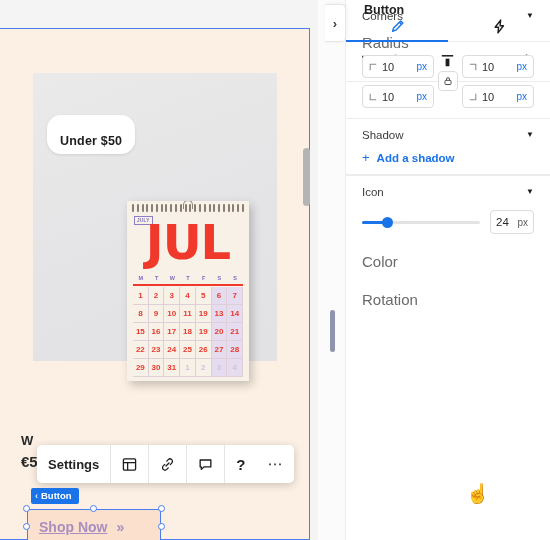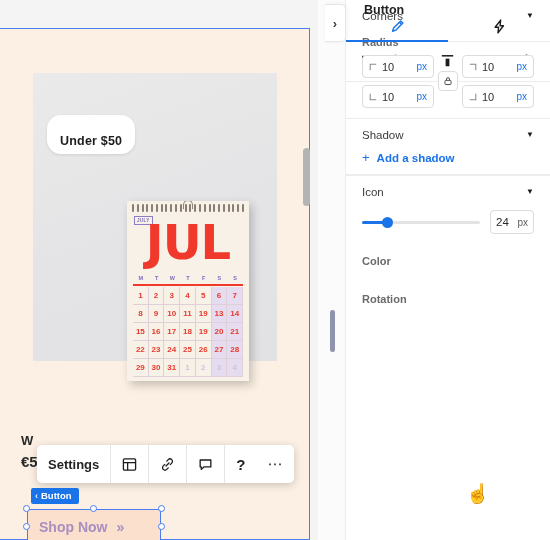--- a/index.html
+++ b/index.html
@@ -126,21 +126,21 @@
   
   #shop-wrap {
     position: absolute; left: 28px; top: 480px; width: 134px; height: 36px;
   }
   #shop-btn {
     position: absolute; inset: 0;
     background: #fae0cd; border: 1.6px solid #4a7ef0;
     display: flex; align-items: center; gap: 9px;
     padding-left: 11px;
   }
-  #shop-label { font-size: 14px; font-weight: bold; color: #a98fc0; }
+  #shop-label { font-size: 14px; font-weight: bold; color: #a98fc0; text-decoration: underline; }
   #shop-chev { font-size: 14px; font-weight: bold; color: #a98fc0; letter-spacing: -2px; }
   .handle {
     position: absolute; width: 7px; height: 7px; border-radius: 50%;
     background: #ffffff; border: 1.6px solid #4a7ef0;
   }
   #canvas-scrollbar {
     position: absolute; left: 303px; top: 148px; width: 7px; height: 58px;
     background: #b4b4b4; border-radius: 4px;
   }
 
@@ -193,22 +193,22 @@
   .align-ic { width: 19px; height: 19px; cursor: pointer; }
 
   .sect-head {
     display: flex; align-items: center; justify-content: space-between;
     padding: 0 16px; height: 31px;
     font-size: 11.5px; color: #3c3c3c;
   }
   .sect-head .chev { font-size: 8px; color: #1c1c1c; }
   .divider { height: 1px; background: #ededed; margin: 0; }
   .sub-label {
-    padding: 0 16px; font-size: 11px; color: #6a6a6a;
-    height: 22px; display: flex; align-items: center; font-weight: bold;
+    padding: 0 16px; font-size: 15px; color: #6a6a6a;
+    height: 22px; display: flex; align-items: center;
   }
 
   
   #radius-block {
     position: relative; padding: 2px 16px 10px;
     display: grid; grid-template-columns: 1fr 1fr;
     gap: 7px 28px;
   }
   .rad-input {
     height: 23px; border: 1px solid #dcdcdc; border-radius: 4px;

